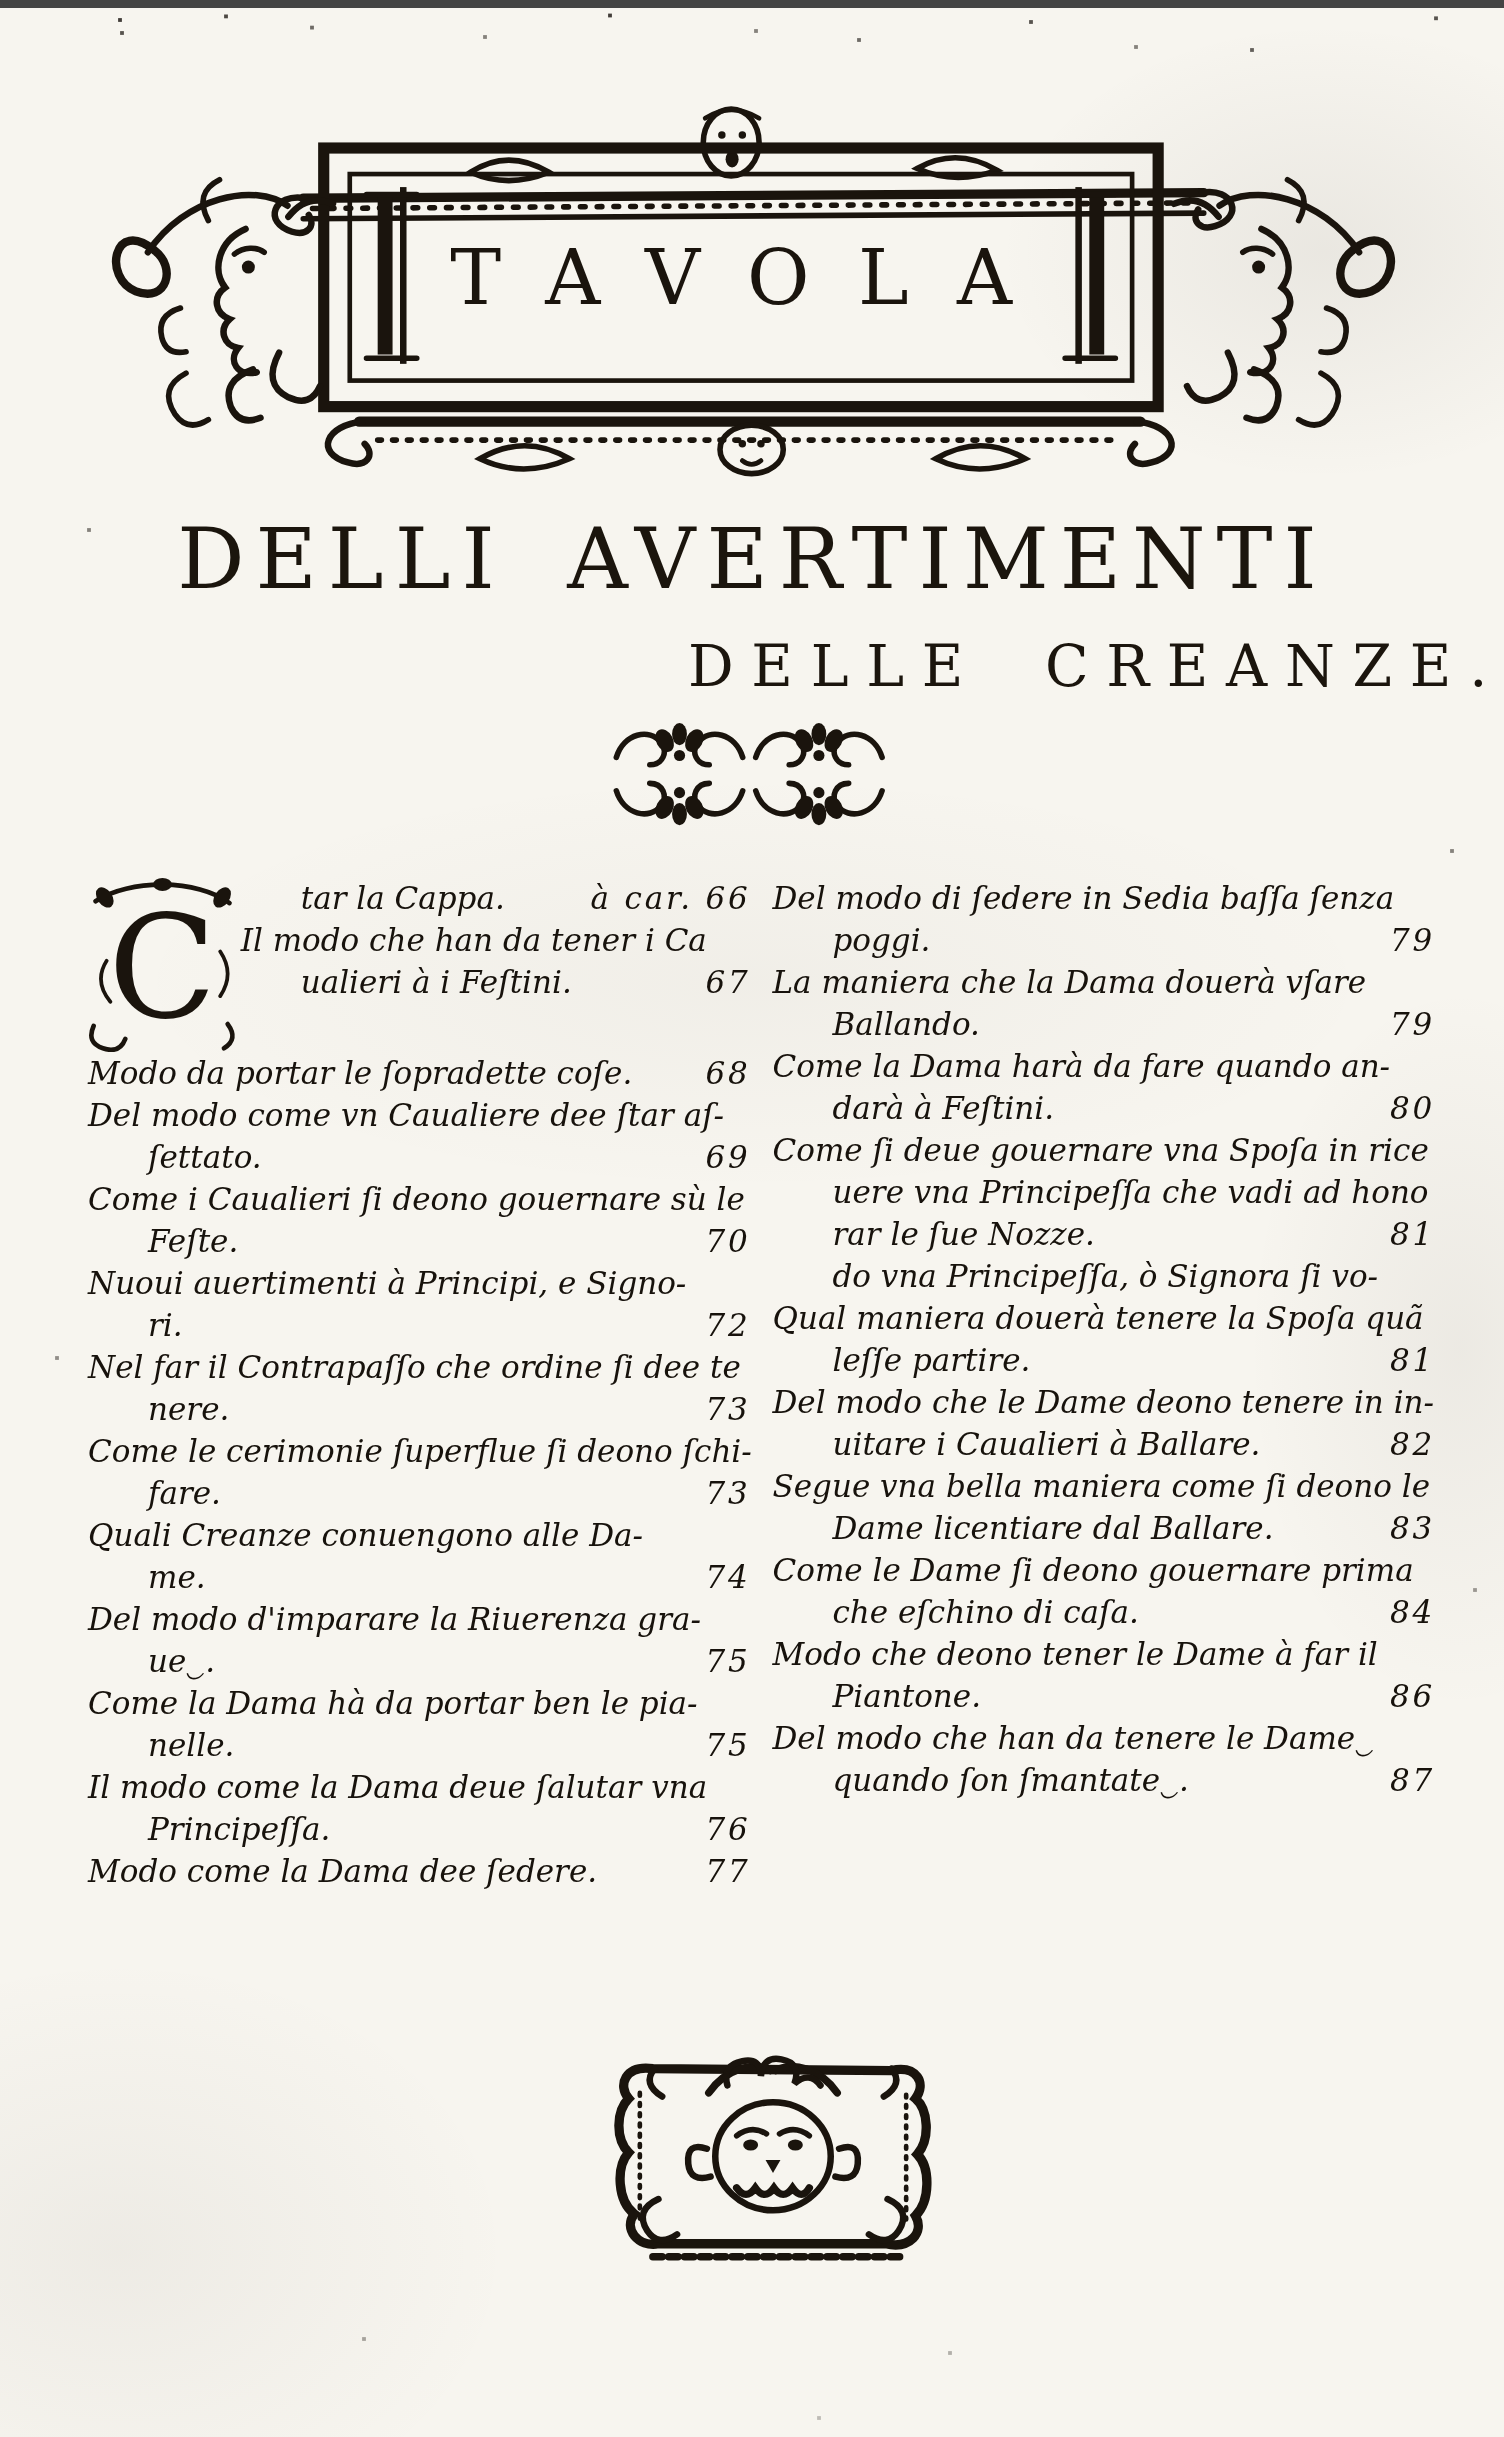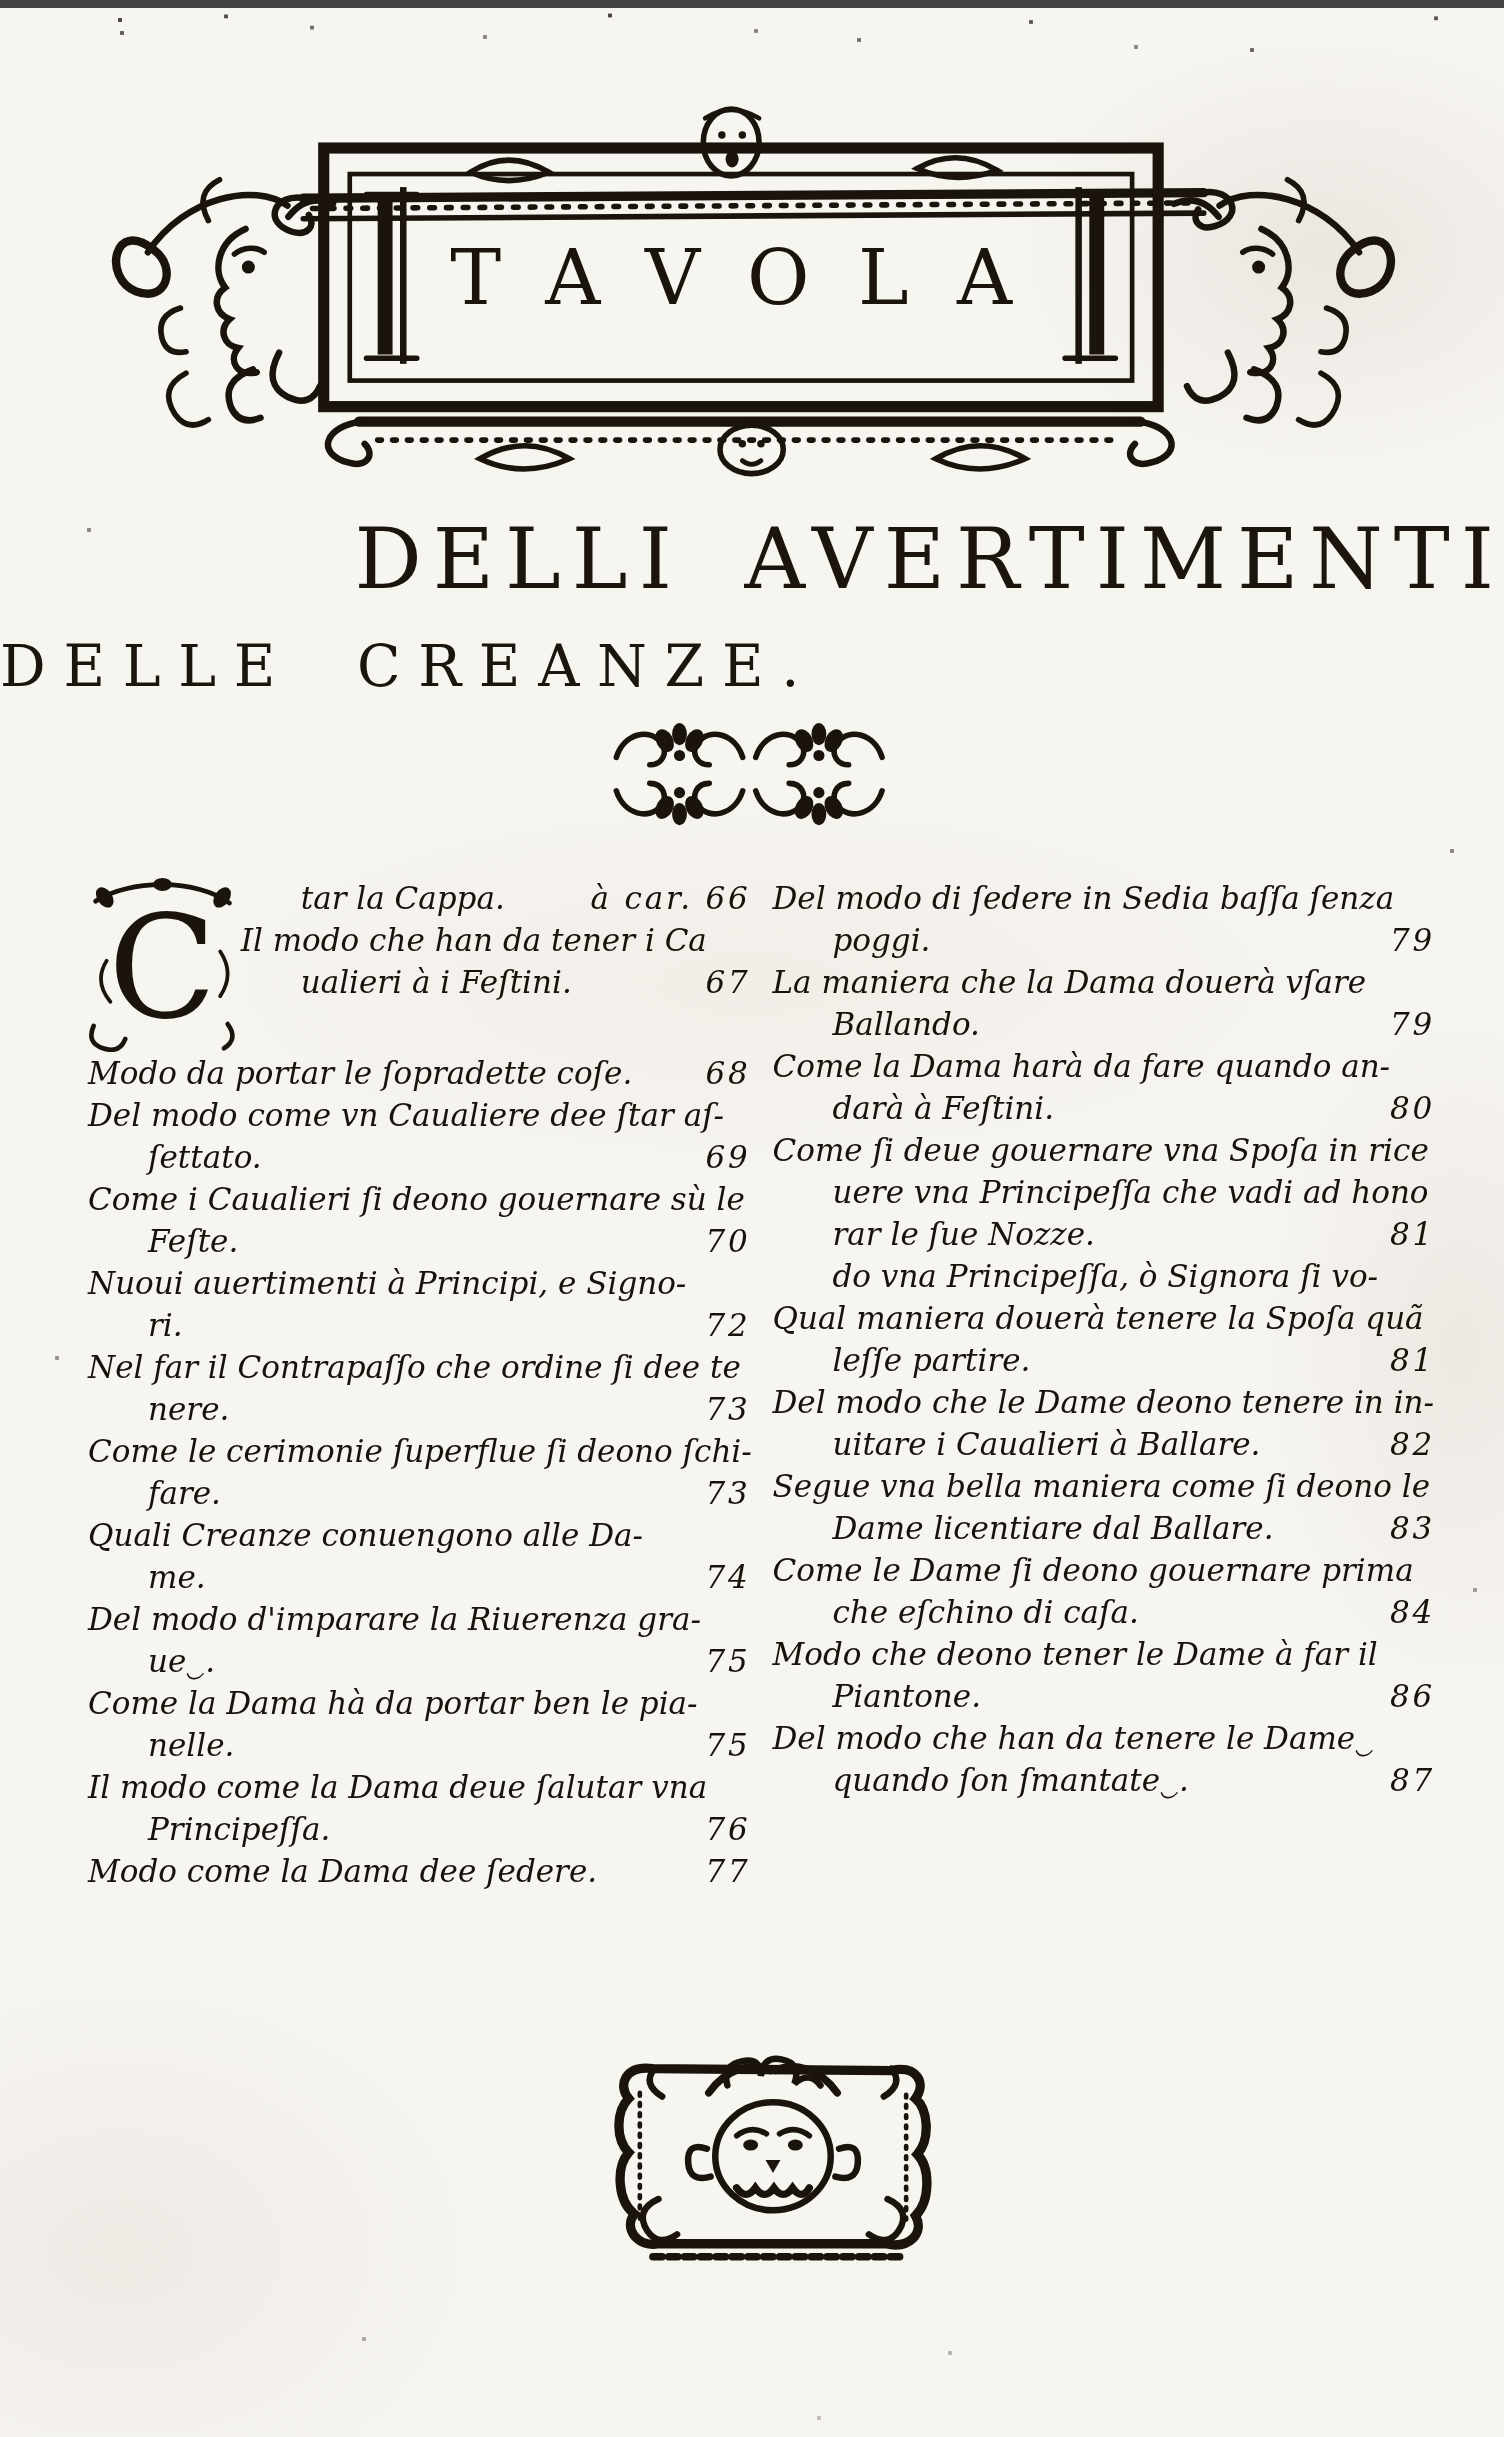--- a/index.html
+++ b/index.html
@@ -13,26 +13,26 @@
       radial-gradient(ellipse 837px 279px at 50% 40%, rgba(80,70,55,.04), transparent 75%);
     font-family:"DejaVu Serif","Liberation Serif",serif;
     color:#17120c; overflow:hidden;
   }
   
   .banner{position:absolute; left:80px; top:86px; width:1347px; height:402px;}
   .banner svg{width:100%;height:100%;}
   
   .h1{
     position:absolute; left:0; top:502px; width:100%;
-    text-align:right; font-size:84px; letter-spacing:11px; word-spacing:24px;
+    text-align:center; font-size:84px; letter-spacing:11px; word-spacing:24px;
     color:#1b150d; white-space:nowrap;
   }
   .h2{
     position:absolute; left:0; top:625px; width:100%;
-    text-align:left; font-size:57px; letter-spacing:17.7px; word-spacing:28px;
+    text-align:right; font-size:57px; letter-spacing:17.7px; word-spacing:28px;
     color:#1b150d; white-space:nowrap;
   }
   
   .divider{position:absolute; left:555px; top:712px; width:394px; height:110px;}
   .divider svg{width:100%;height:100%;}
   
   .toc{
     position:absolute; left:88px; top:869px; width:1347px;
     display:flex; gap:22px; font-size:31px; line-height:42px;
   }

